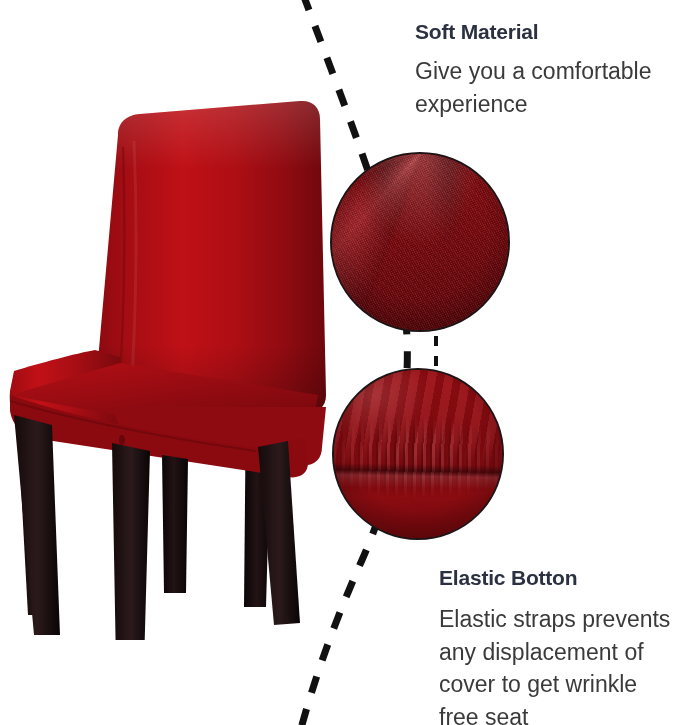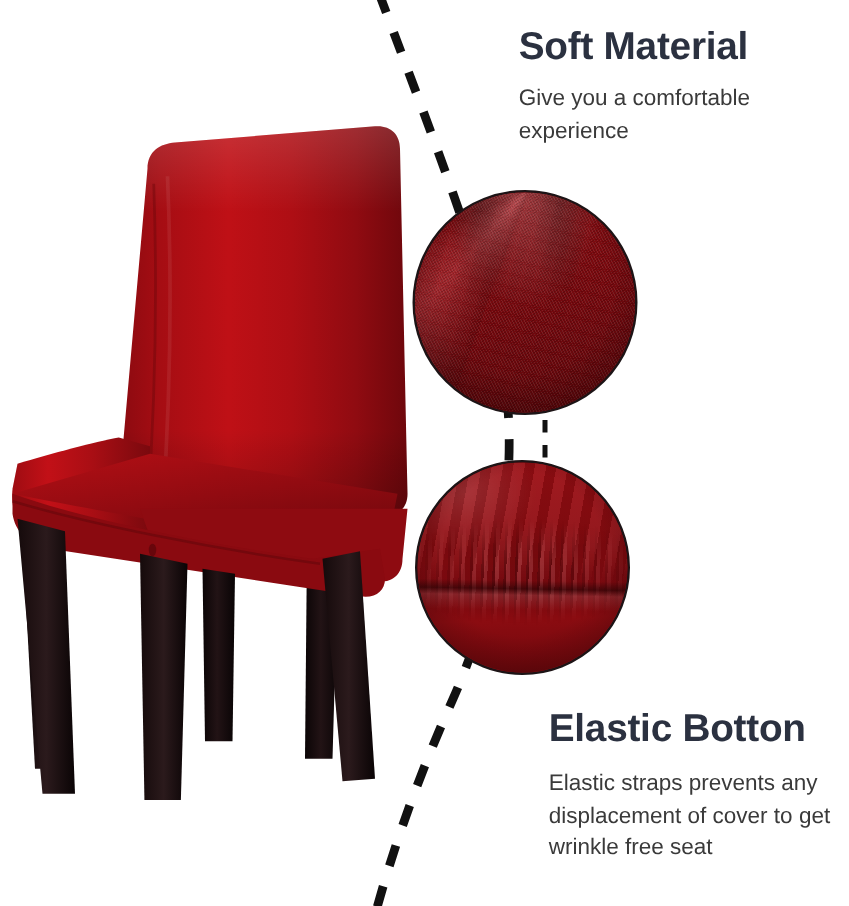--- a/index.html
+++ b/index.html
@@ -101,29 +101,29 @@
     background:
       radial-gradient(ellipse 50% 40% at 22% 14%, rgba(255,255,255,.12), rgba(0,0,0,0) 70%),
       repeating-linear-gradient(100deg, rgba(0,0,0,.12) 0 8px, rgba(255,255,255,.05) 8px 17px);
     -webkit-mask-image: linear-gradient(#000 0 40%, rgba(0,0,0,0) 58%);
             mask-image: linear-gradient(#000 0 40%, rgba(0,0,0,0) 58%);
   }
 
   
   .txt-block { position: absolute; }
   .feature-title {
-    font-size: 31px;
+    font-size: 21px;
     font-weight: bold;
     color: #2b3140;
     letter-spacing: -.2px;
     line-height: 1.1;
     white-space: nowrap;
   }
   .feature-desc {
-    font-size: 18px;
+    font-size: 23px;
     color: #3a3a3a;
     line-height: 1.42;
     margin-top: 12px;
     max-width: 244px;
   }
   .block-soft   { left: 415px; top: 20px; }
   .block-elastic{ left: 415px; top: 566px; margin-left: 24px; }
   .block-elastic .feature-desc { margin-top: 14px; max-width: 250px; }
 </style>
 </head>

